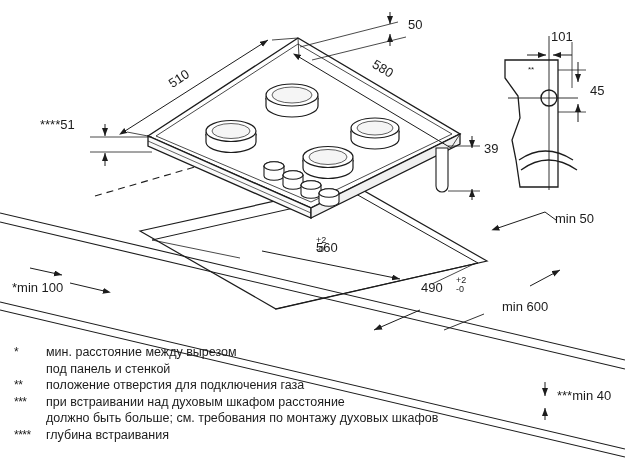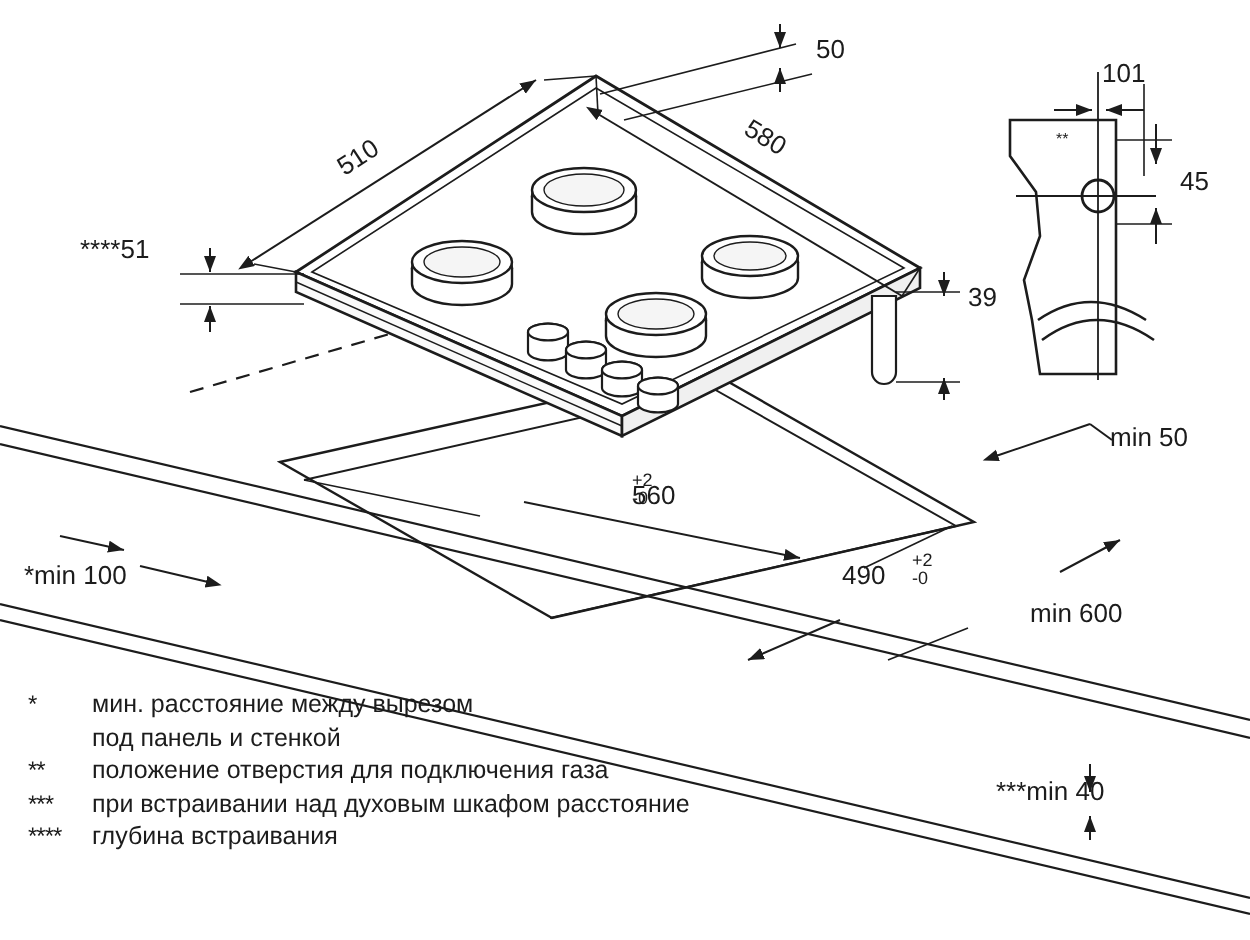--- a/index.html
+++ b/index.html
@@ -272,23 +272,23 @@
   </div>
 
   <div class="dim-label" style="left:421px; top:281px;">490</div>
   <div class="tol" style="left:456px; top:276px;">
     <div>+2</div>
     <div>-0</div>
   </div>
 
   <div class="dim-label" style="left:12px; top:281px;">*min 100</div>
 
-  <div class="dim-label" style="left:515px; top:300px;">min 600</div>
-
-  <div class="dim-label" style="left:498px; top:389px;">***min 40</div>
+  <div class="dim-label" style="left:502px; top:300px;">min 600</div>
+
+  <div class="dim-label" style="left:557px; top:389px;">***min 40</div>
 
   <div class="dim-label" style="left:555px; top:212px;">min 50</div>
 
   <div class="dim-label" style="left:551px; top:30px;">101</div>
 
   <div class="dim-label" style="left:590px; top:84px;">45</div>
 
   <div class="tol" style="left:528px; top:66px; font-size:8px;">**</div>
 
   <div class="legend">
@@ -304,20 +304,24 @@
 
     <div class="legend-row">
       <span class="legend-mark">**</span>
       <span class="legend-text">положение отверстия для подключения газа</span>
     </div>
 
     <div class="legend-row">
       <span class="legend-mark">***</span>
       <span class="legend-text">при встраивании над духовым шкафом расстояние</span>
     </div>
+    <div class="legend-row legend-cont">
+      <span class="legend-mark"></span>
+      <span class="legend-text">должно быть больше; см. требования по монтажу духовых шкафов</span>
+    </div>
 
     <div class="legend-row">
       <span class="legend-mark">****</span>
       <span class="legend-text">глубина встраивания</span>
     </div>
 
   </div>
 
 </div>
 

